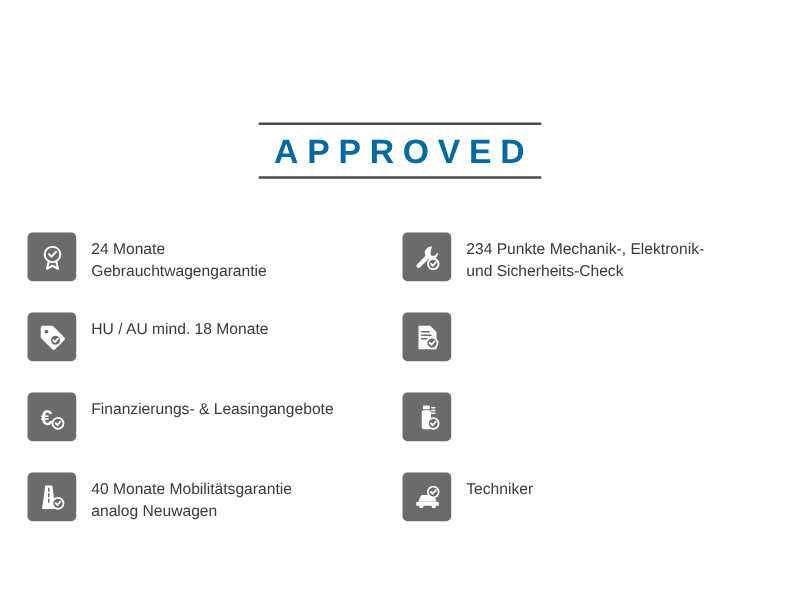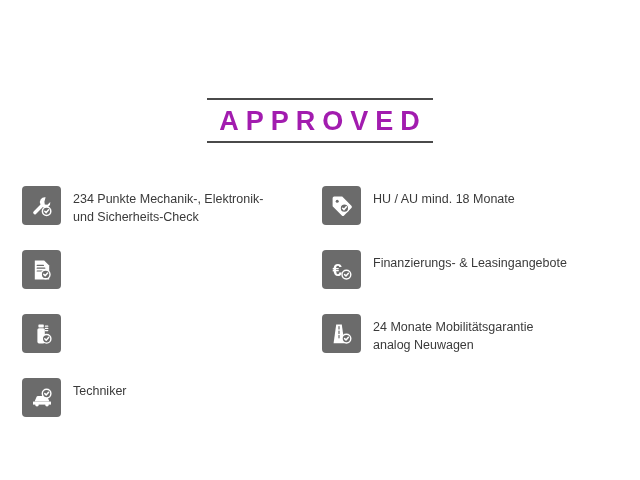--- a/index.html
+++ b/index.html
@@ -25,21 +25,21 @@
     top: 98px;
     left: 0;
     width: 640px;
     text-align: center;
   }
   .header-title {
     display: inline-block;
     font-size: 27px;
     font-weight: bold;
     letter-spacing: 7px;
-    color: #a21caf;
+    color: #0369a1;
     padding: 7px 6px 6px 12px;
     border-top: 2px solid #4a4a4a;
     border-bottom: 2px solid #4a4a4a;
     line-height: 1.05;
   }
   .grid {
     position: absolute;
     top: 186px;
     left: 22px;
     width: 600px;
@@ -83,20 +83,31 @@
 <body>
 
 <div class="page">
 
   <div class="header">
     <div class="header-title">APPROVED</div>
   </div>
 
   <div class="grid">
 
+    <div class="feature col-left">
+      <span class="icon-box">
+        <svg width="24" height="24" viewBox="0 0 24 24">
+          <circle cx="12" cy="9.5" r="6.2" fill="none" stroke="#ffffff" stroke-width="1.6"></circle>
+          <path d="M9.2 14.2 L7.6 21 L12 18.6 L16.4 21 L14.8 14.2" fill="none" stroke="#ffffff" stroke-width="1.6" stroke-linejoin="round"></path>
+          <path d="M9.3 9.4 l1.9 1.9 l3.6 -3.8" fill="none" stroke="#ffffff" stroke-width="1.7" stroke-linecap="round" stroke-linejoin="round"></path>
+        </svg>
+      </span>
+      <span class="feature-label">24 Monate
+Gebrauchtwagengarantie</span>
+    </div>
 
     <div class="feature col-right">
       <span class="icon-box">
         <svg width="24" height="24" viewBox="0 0 24 24">
           <path d="M15.6 3.2 a5 5 0 0 0 -5.1 7.4 L3.6 17.5 a1.7 1.7 0 0 0 2.4 2.4 l6.9 -6.9 a5 5 0 0 0 7.4 -5.1 l-2.9 2.9 l-2.6 -0.4 l-0.4 -2.6 z" fill="#ffffff"></path>
           <circle cx="16.6" cy="17.2" r="4.2" fill="#6b6b6b" stroke="#ffffff" stroke-width="1.5"></circle>
           <path d="M14.8 17.2 l1.4 1.4 l2.4 -2.8" fill="none" stroke="#ffffff" stroke-width="1.5" stroke-linecap="round" stroke-linejoin="round"></path>
         </svg>
       </span>
       <span class="feature-label">234 Punkte Mechanik-, Elektronik-
@@ -151,21 +162,21 @@
 
     <div class="feature col-left">
       <span class="icon-box">
         <svg width="24" height="24" viewBox="0 0 24 24">
           <path d="M6.2 2.4 h5.6 l2.6 18.8 h-10.8 z" fill="#ffffff"></path>
           <path d="M9 4.6 v2.4 M9 9 v2.4 M9 13.4 v2.4" stroke="#6b6b6b" stroke-width="1.2" stroke-linecap="round"></path>
           <circle cx="16.4" cy="16.6" r="4.4" fill="#6b6b6b" stroke="#ffffff" stroke-width="1.4"></circle>
           <path d="M14.6 16.6 l1.4 1.4 l2.4 -2.8" fill="none" stroke="#ffffff" stroke-width="1.5" stroke-linecap="round" stroke-linejoin="round"></path>
         </svg>
       </span>
-      <span class="feature-label">24 Monate Mobilitätsgarantie
+      <span class="feature-label">40 Monate Mobilitätsgarantie
 analog Neuwagen</span>
     </div>
 
     <div class="feature col-right">
       <span class="icon-box">
         <svg width="24" height="24" viewBox="0 0 24 24">
           <path d="M3 15.6 h18 v3 h-18 z" fill="#ffffff"></path>
           <path d="M4.6 15.4 l2 -4.6 a1.4 1.4 0 0 1 1.3 -0.9 h8.2 a1.4 1.4 0 0 1 1.3 0.9 l2 4.6 z" fill="#ffffff"></path>
           <circle cx="7" cy="18.8" r="1.8" fill="#ffffff"></circle>
           <circle cx="17" cy="18.8" r="1.8" fill="#ffffff"></circle>

